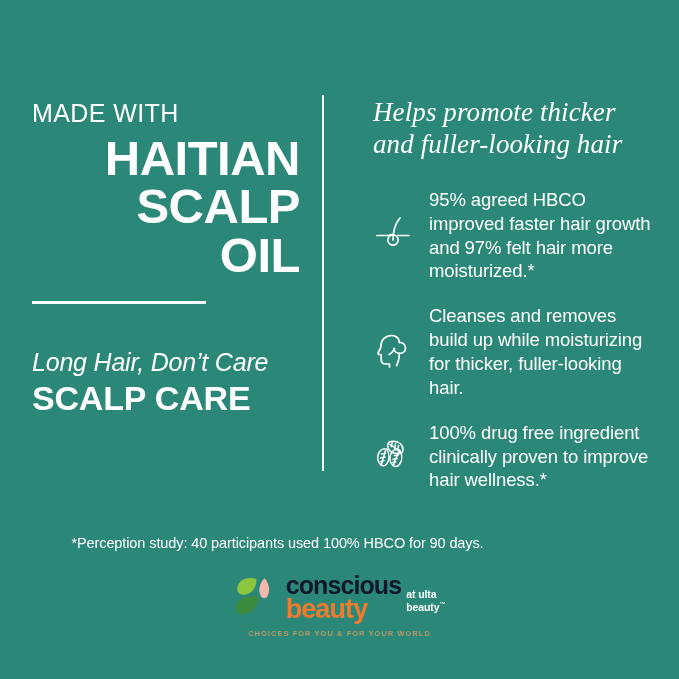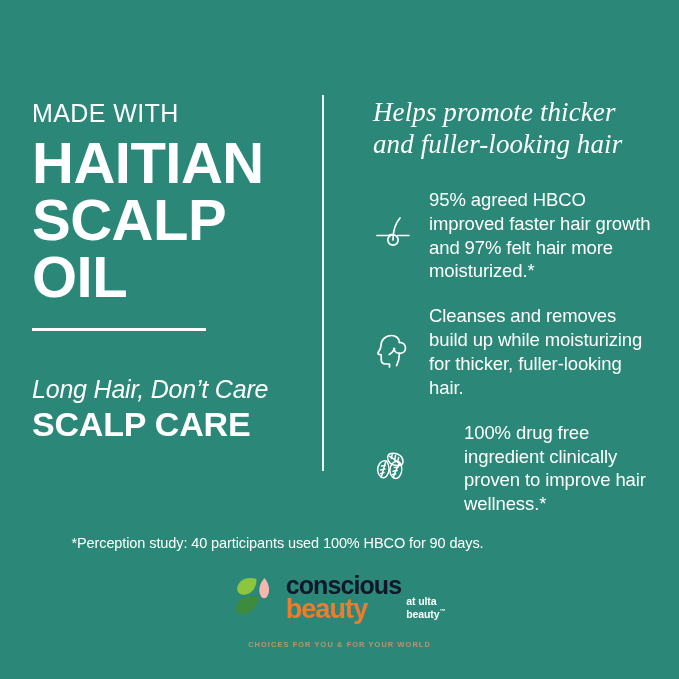--- a/index.html
+++ b/index.html
@@ -36,24 +36,25 @@
     width:268px;
   }
   .made-with {
     font-size:25px;
     letter-spacing:.4px;
     font-weight:400;
     line-height:1.1;
     margin-bottom:6px;
   }
   .headline {
-    font-size:58px;
+    font-size:49px;
     font-weight:700;
     line-height:.99;
     letter-spacing:-0.5px;
+    text-align:right;
   }
   .rule {
     width:174px; height:3px;
     background:#ffffff;
     margin-top:22px;
   }
   .tagline-italic {
     margin-top:45px;
     font-size:25px;
     font-style:italic;
@@ -82,21 +83,21 @@
     line-height:1.2;
     letter-spacing:.1px;
     margin-bottom:26px;
   }
   .bullets { display:block; }
   .bullet {
     display:flex;
     align-items:center;
     margin-bottom:20px;
   }
-  .bullet:last-child { margin-bottom:0;gap:35px; }
+  .bullet:last-child { margin-bottom:0; }
   .bullet-icon {
     flex:0 0 40px;
     width:40px; height:42px;
     margin-right:16px;
     margin-top:2px;
     display:block;
   }
   .bullet-icon svg { display:block; width:40px; height:40px; }
   .bullet-text {
     font-size:18.5px;
@@ -148,30 +149,30 @@
     font-weight:700;
     line-height:.93;
     letter-spacing:-0.9px;
   }
   .logo-ulta {
     color:#ffffff;
     font-size:10.5px;
     font-weight:700;
     line-height:1.06;
     margin-left:5px;
-    margin-bottom:3px;
+    margin-bottom:10px;
     letter-spacing:-0.1px;
   }
   .logo-ulta sup { font-size:6px; vertical-align:super; }
   .logo-sub {
     color:#cf9a63;
     font-size:7.4px;
     font-weight:700;
     letter-spacing:1.1px;
-    margin-top:16px;
+    margin-top:5px;
     opacity:.85;
   }
 </style>
 </head>
 <body>
 
 <div class="columns">
 
   <div class="divider"></div>
 

